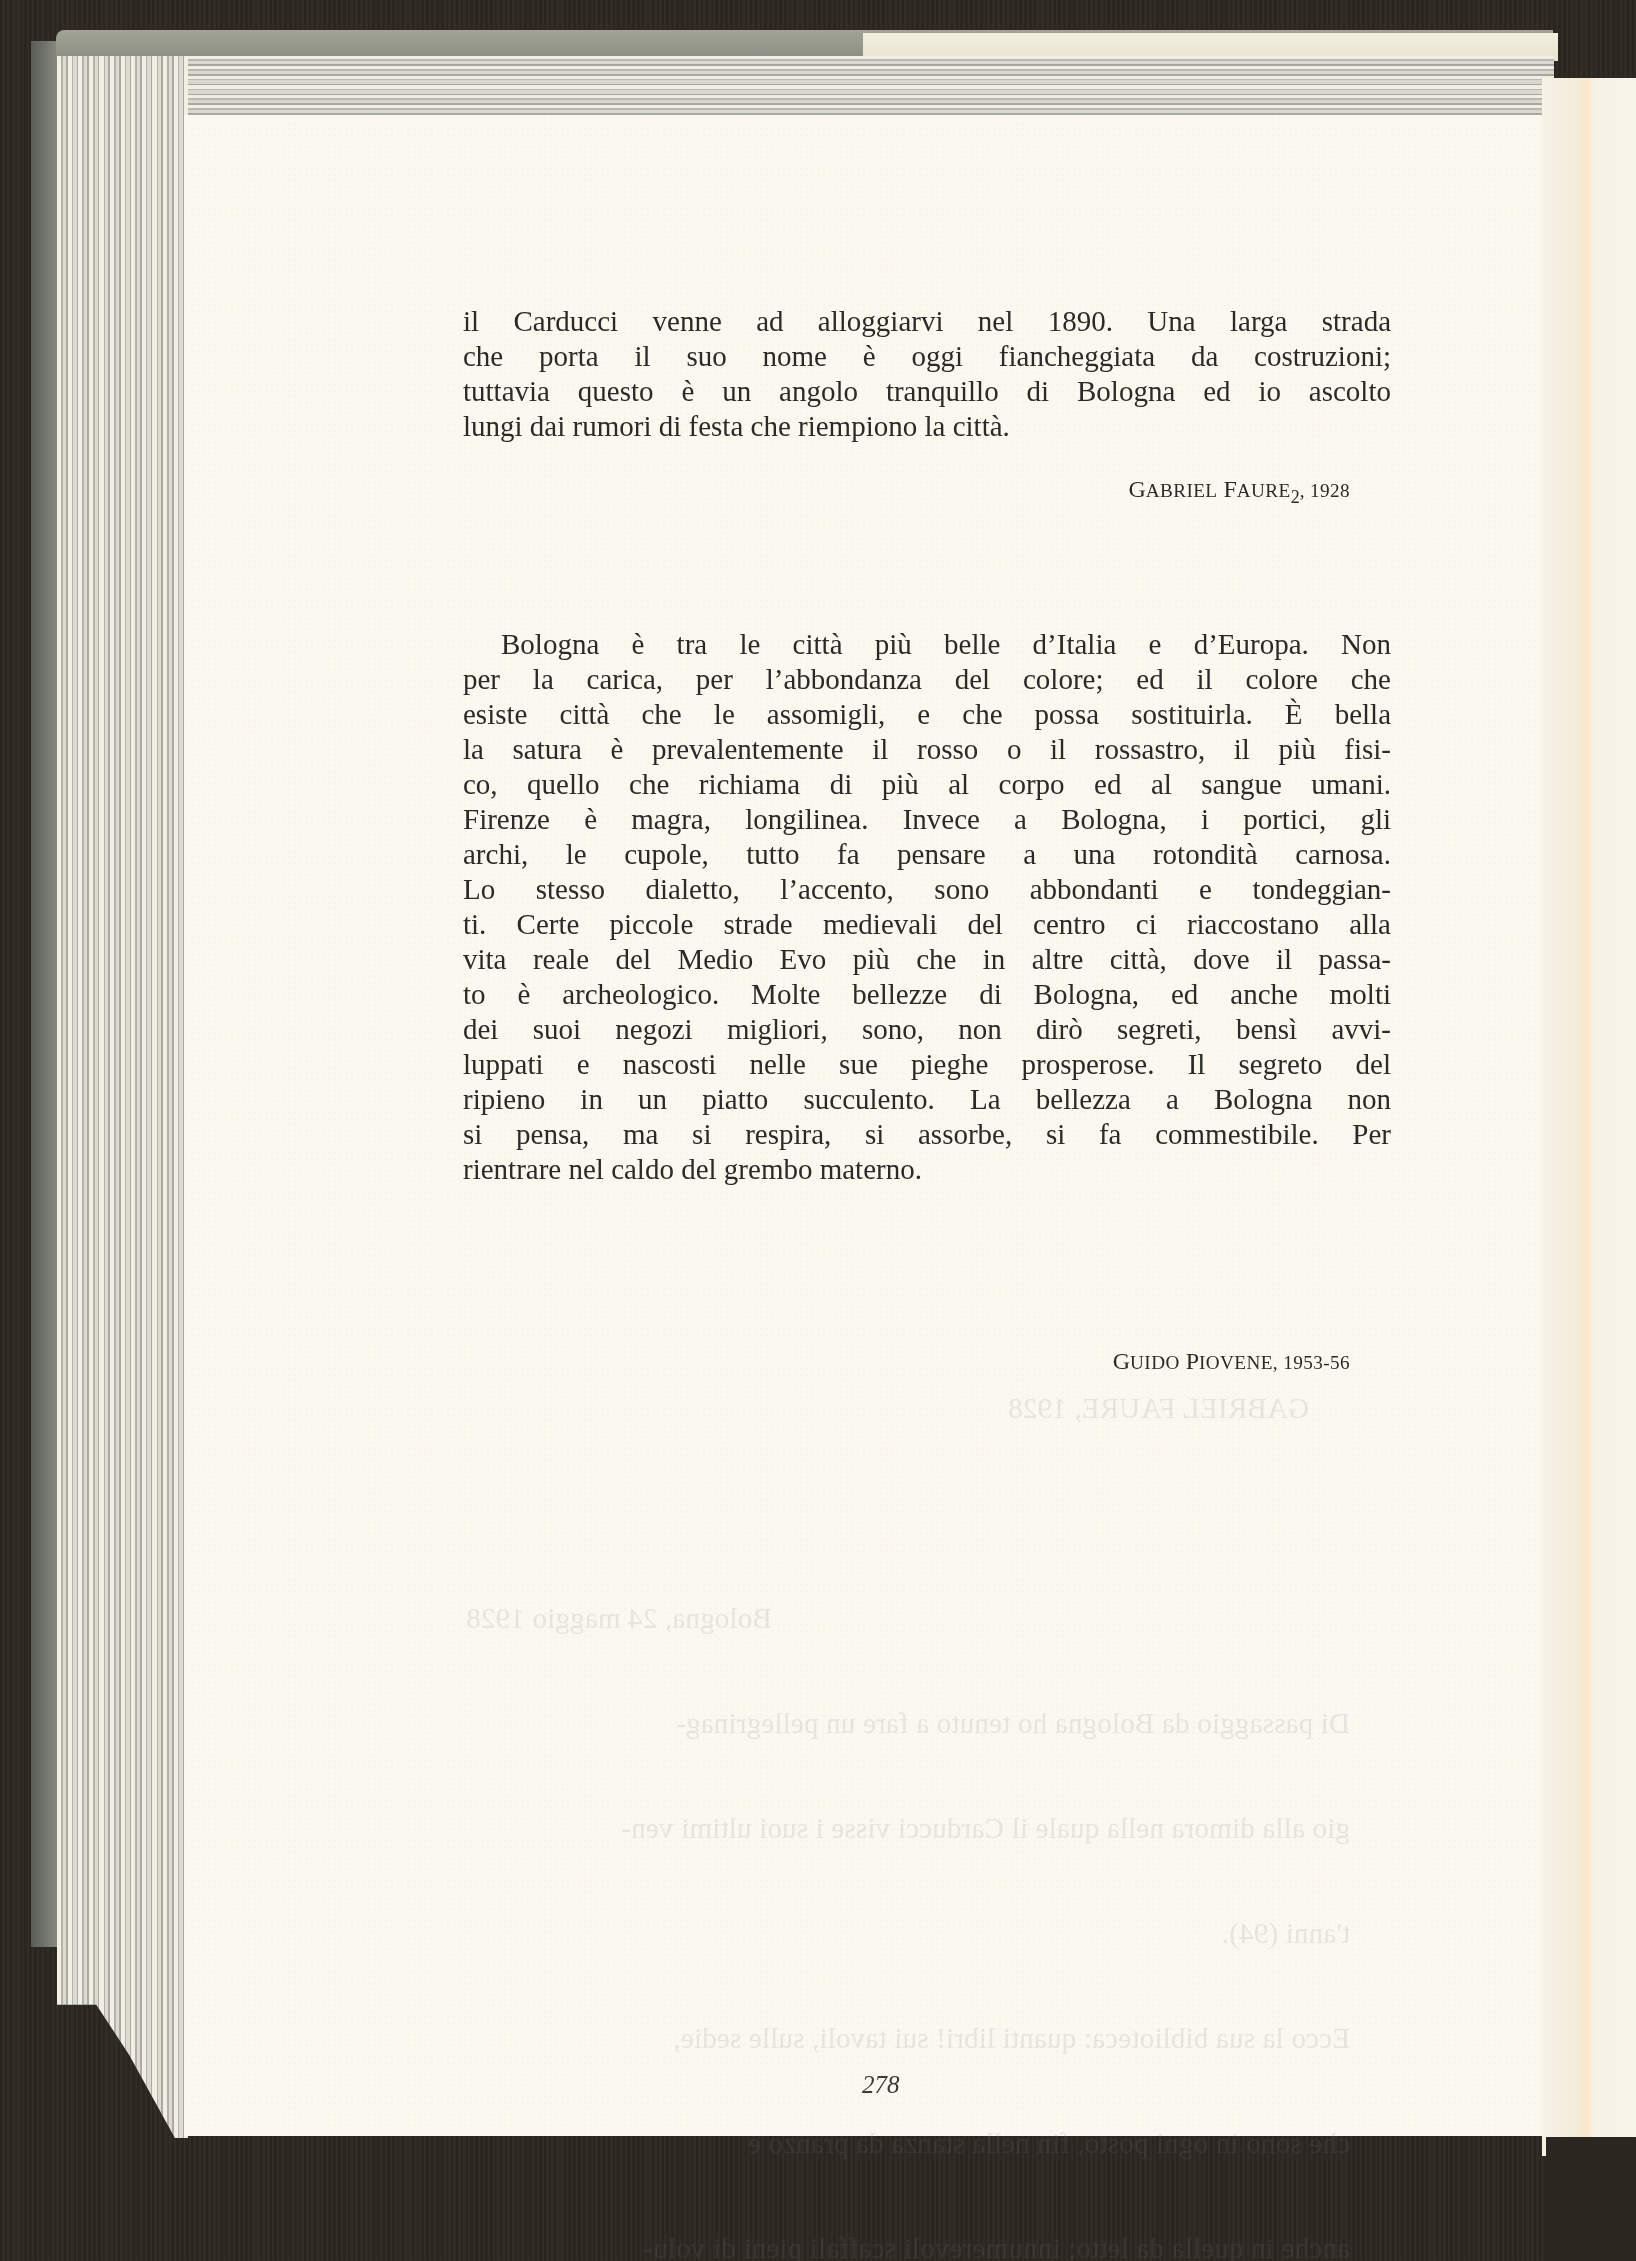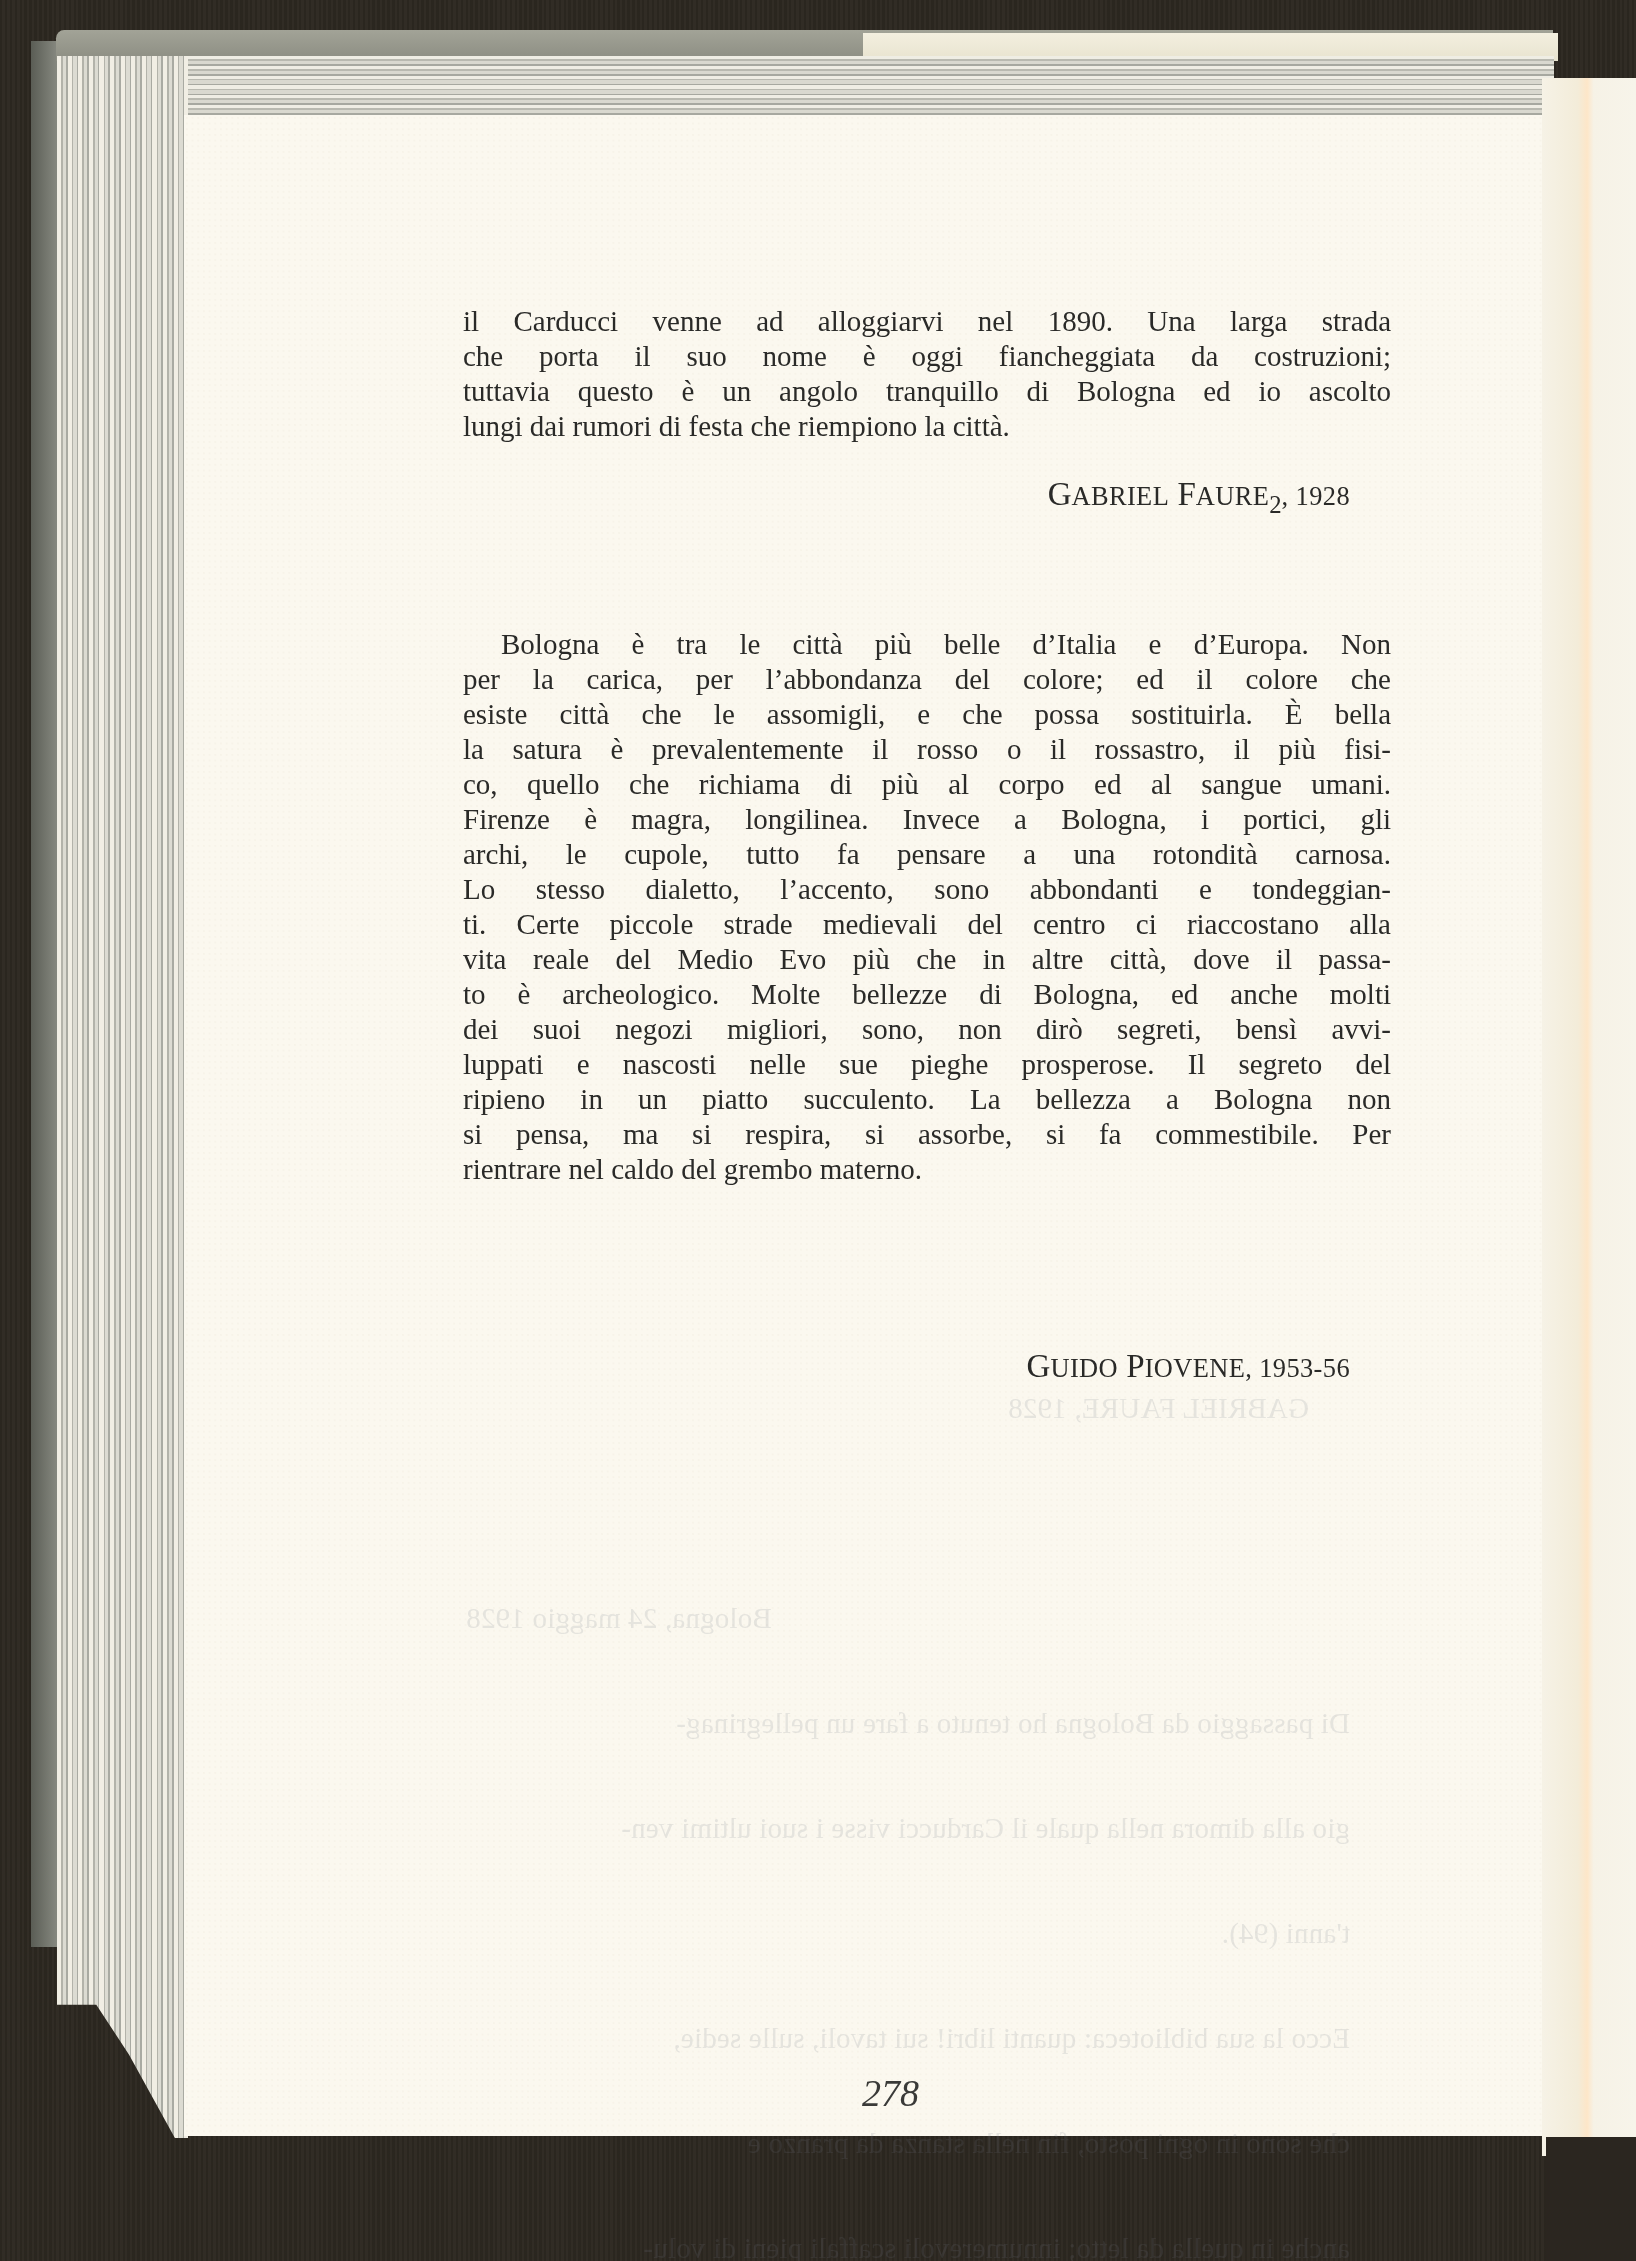--- a/index.html
+++ b/index.html
@@ -58,25 +58,25 @@
     transform:scaleX(-1); white-space:pre; letter-spacing:0.2px;
   }
   .body-text {
     position:absolute; left:423px; width:928px;
     font-size:29px; line-height:35px; color:#2a2a28;margin-left:40px;
   }
   .line { display:block; text-align:justify; text-align-last:justify; white-space:nowrap; overflow:visible; height:35px; }
   .line.last { text-align-last:left; }
   .line.indent { text-indent:38px; }
   .attrib {
-    position:absolute; right:286px; font-size:33px; color:#2a2a28; text-align:left; white-space:nowrap;
+    position:absolute; right:286px; font-size:24px; color:#2a2a28; text-align:left; white-space:nowrap;
   }
   .sc { font-size:0.8em; letter-spacing:0.4px; }
   .page-num {
-    position:absolute; left:862px; top:2071px; font-size:38px; font-style:italic; color:#3a3a38;
+    position:absolute; left:862px; top:2071px; font-size:25px; font-style:italic; color:#3a3a38;
   }
 </style>
 </head>
 <body>
 
 <div class="scan-bg"></div>
 <div class="spine-shadow"></div>
 <div class="book-top"></div>
 <div class="book-top-light"></div>
 <div class="page-stack-top"></div>

